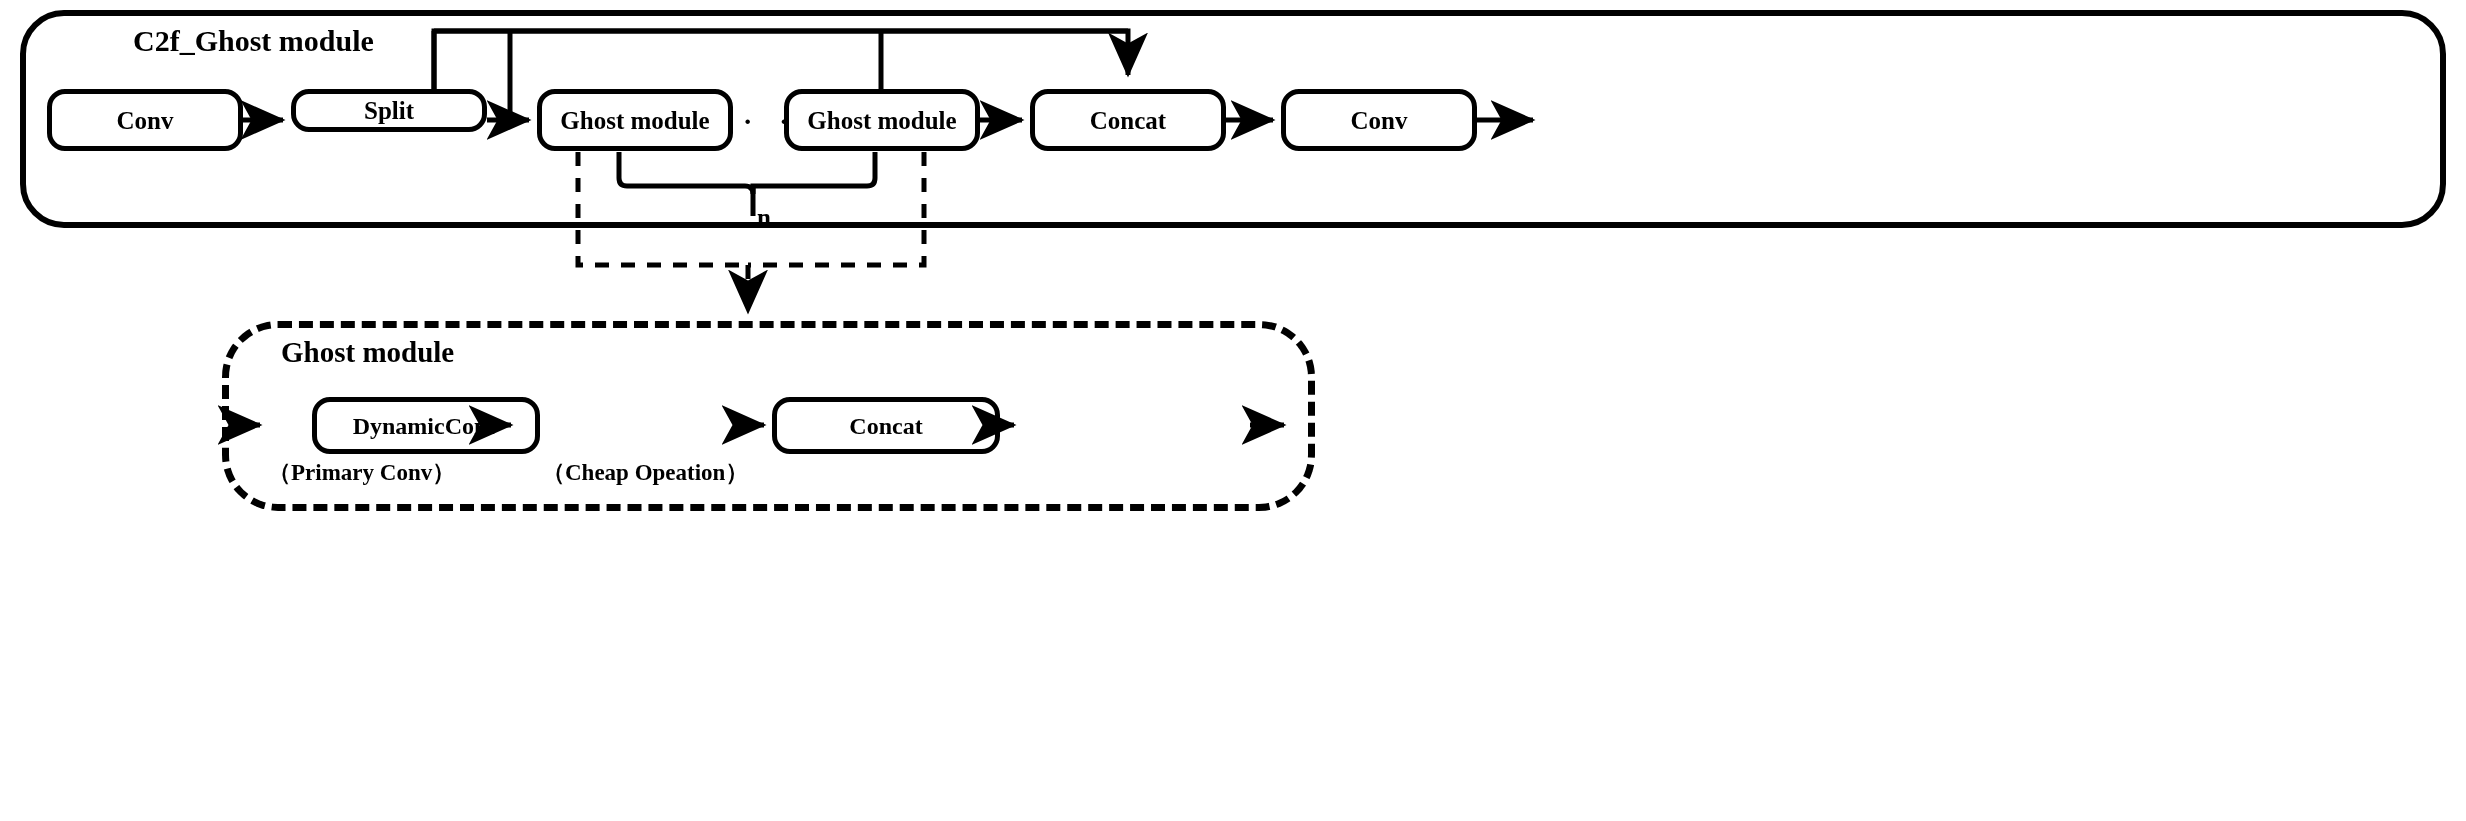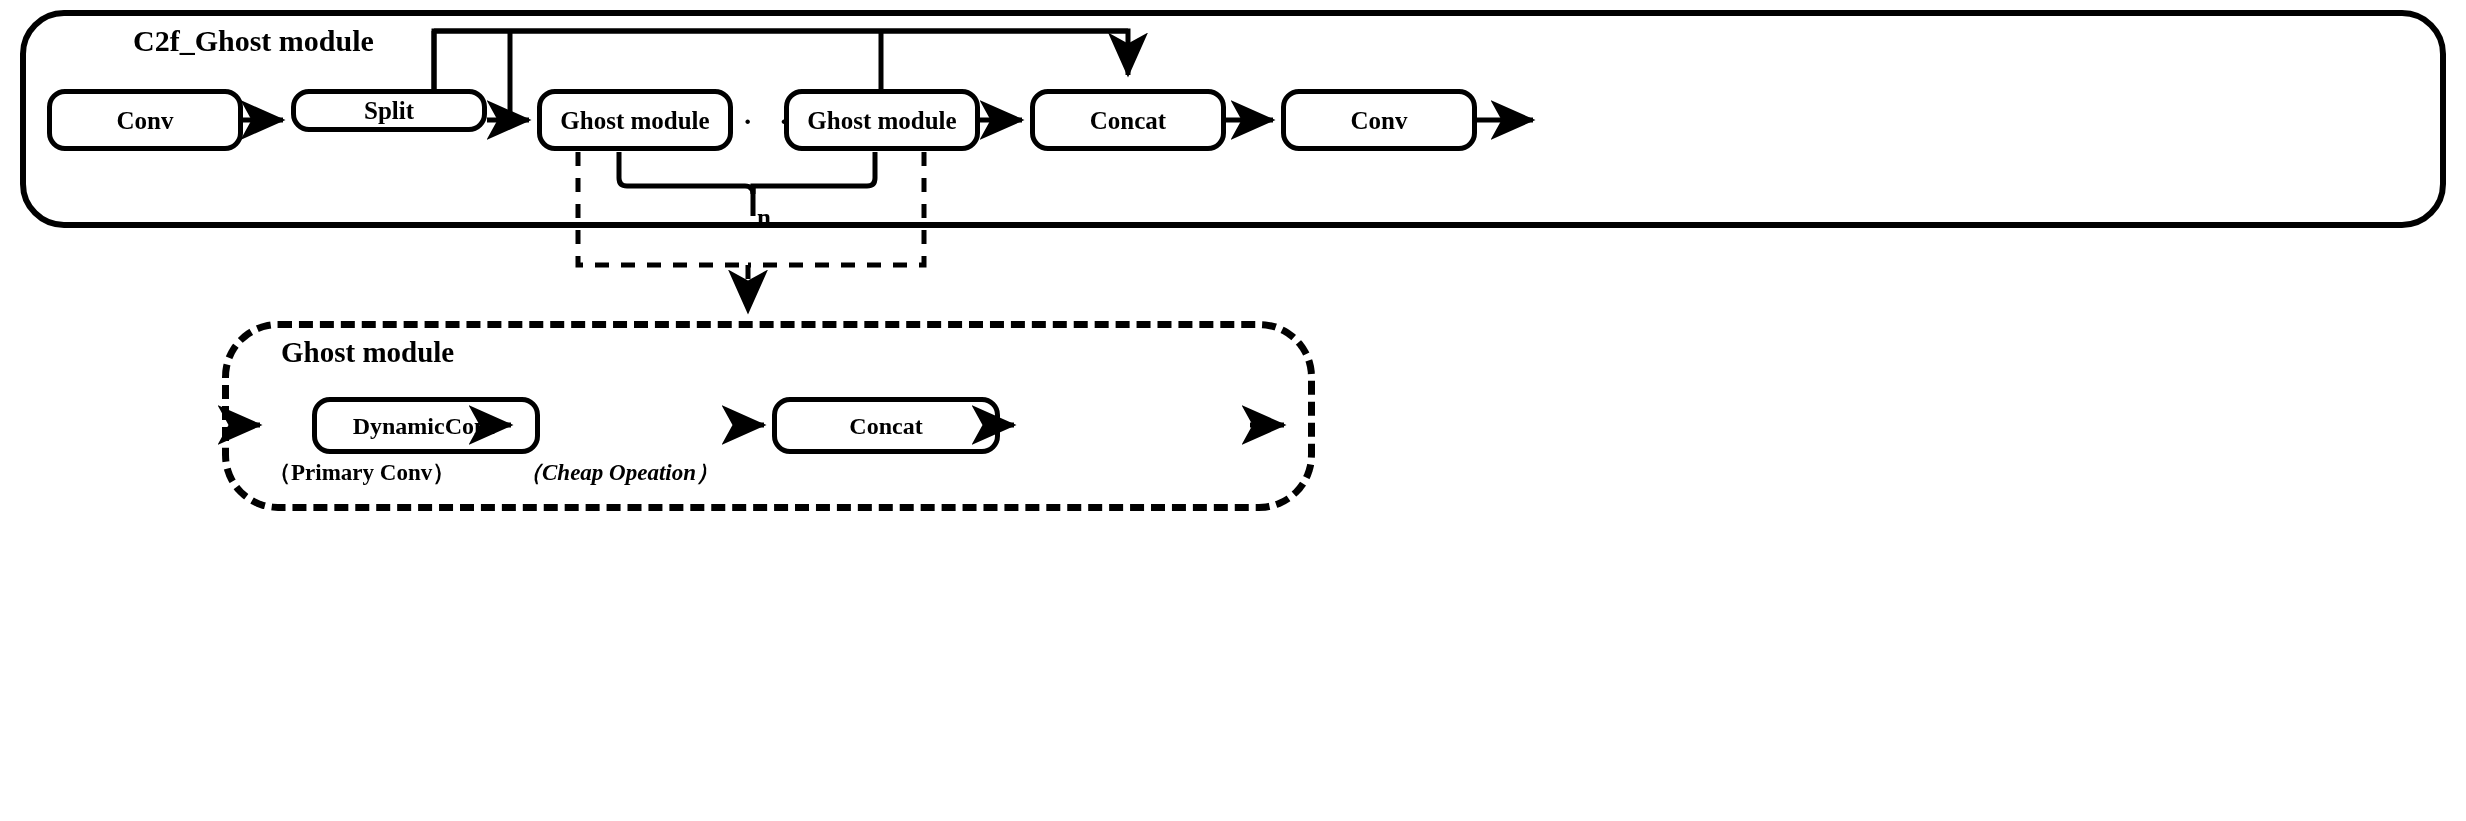--- a/index.html
+++ b/index.html
@@ -106,21 +106,21 @@
 
   <div class="ellipsis" style="left:743px;top:108px;font-size:28px;">· ·</div>
 
   <div class="nlabel" style="left:757px;top:205px;font-size:25px;">n</div>
 
   <div class="node" style="left:268px;top:397px;width:228px;height:57px;font-size:24px;margin-left:44px;">
     <span>DynamicConv</span>
   </div>
   <div class="caption" style="left:268px;top:461px;width:228px;font-size:23px;">（Primary Conv）</div>
 
-  <div class="caption" style="left:519px;top:461px;width:228px;font-size:23px;font-style:italic;">（Cheap Opeation）</div>
+  <div class="caption" style="left:542px;top:461px;width:228px;font-size:23px;">（Cheap Opeation）</div>
 
   <div class="node" style="left:772px;top:397px;width:228px;height:57px;font-size:24px;">
     <span>Concat</span>
   </div>
 
 
   <svg id="wires" viewBox="0 0 2466 821">
     <defs>
       <marker id="ah" markerWidth="9" markerHeight="8" refX="8.5" refY="4" orient="auto" markerUnits="strokeWidth">
         <path d="M0,0 L9,4 L0,8 L2.2,4 z" fill="#000"></path>

